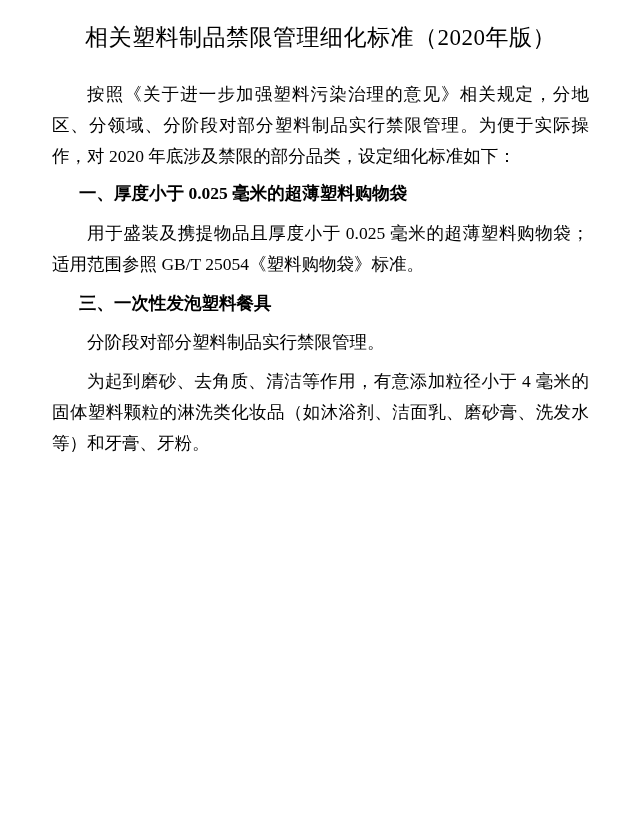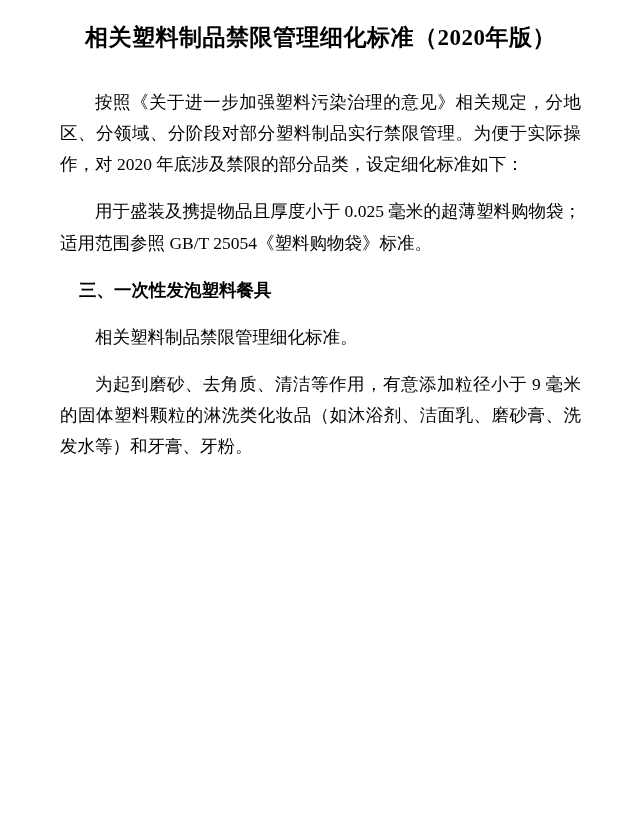--- a/index.html
+++ b/index.html
@@ -17,67 +17,68 @@
   .page {
     width: 641px;
     height: 819px;
     box-sizing: border-box;
     padding: 14px 44px 0 44px;
     position: relative;
   }
   .doc-title {
     text-align: center;
     font-size: 23px;
-    font-weight: bold;
+    font-weight: normal;
     letter-spacing: 0.5px;
     line-height: 1.35;
-    margin: 8px 0 34px 0;
+    margin: 8px 0 26px 0;
     white-space: nowrap;
   }
   .heading {
     font-size: 17.5px;
     font-weight: bold;
     line-height: 1.78;
     text-indent: 2em;
     margin: 6px 0 0 0;
   }
   .body-text {
     font-size: 17.5px;
     line-height: 1.78;
     text-indent: 2em;
     text-align: justify;
     text-justify: inter-ideograph;
-    margin: 16px;
+    margin: 8px;
   }
   .section {
     margin-bottom: 2px;
   }
   .intro {
     margin-bottom: 4px;
   }
 </style>
 </head>
 <body>
 
 <div class="page">
 
   <h1 class="doc-title">相关塑料制品禁限管理细化标准（2020年版）</h1>
 
   <p class="body-text intro">按照《关于进一步加强塑料污染治理的意见》相关规定，分地区、分领域、分阶段对部分塑料制品实行禁限管理。为便于实际操作，对 2020 年底涉及禁限的部分品类，设定细化标准如下：</p>
 
   <div class="section">
+    <p class="heading">一、厚度小于 0.025 毫米的超薄塑料购物袋</p>
     <p class="body-text">用于盛装及携提物品且厚度小于 0.025 毫米的超薄塑料购物袋；适用范围参照 GB/T 25054《塑料购物袋》标准。</p>
   </div>
 
 
   <div class="section">
     <p class="heading">三、一次性发泡塑料餐具</p>
-    <p class="body-text">相关塑料制品禁限管理细化标准。</p>
+    <p class="body-text">分阶段对部分塑料制品实行禁限管理。</p>
   </div>
 
   <div class="section">
   </div>
 
   <div class="section">
-    <p class="body-text">为起到磨砂、去角质、清洁等作用，有意添加粒径小于 9 毫米的固体塑料颗粒的淋洗类化妆品（如沐浴剂、洁面乳、磨砂膏、洗发水等）和牙膏、牙粉。</p>
+    <p class="body-text">为起到磨砂、去角质、清洁等作用，有意添加粒径小于 4 毫米的固体塑料颗粒的淋洗类化妆品（如沐浴剂、洁面乳、磨砂膏、洗发水等）和牙膏、牙粉。</p>
   </div>
 
 </div>
 
 </body></html>

